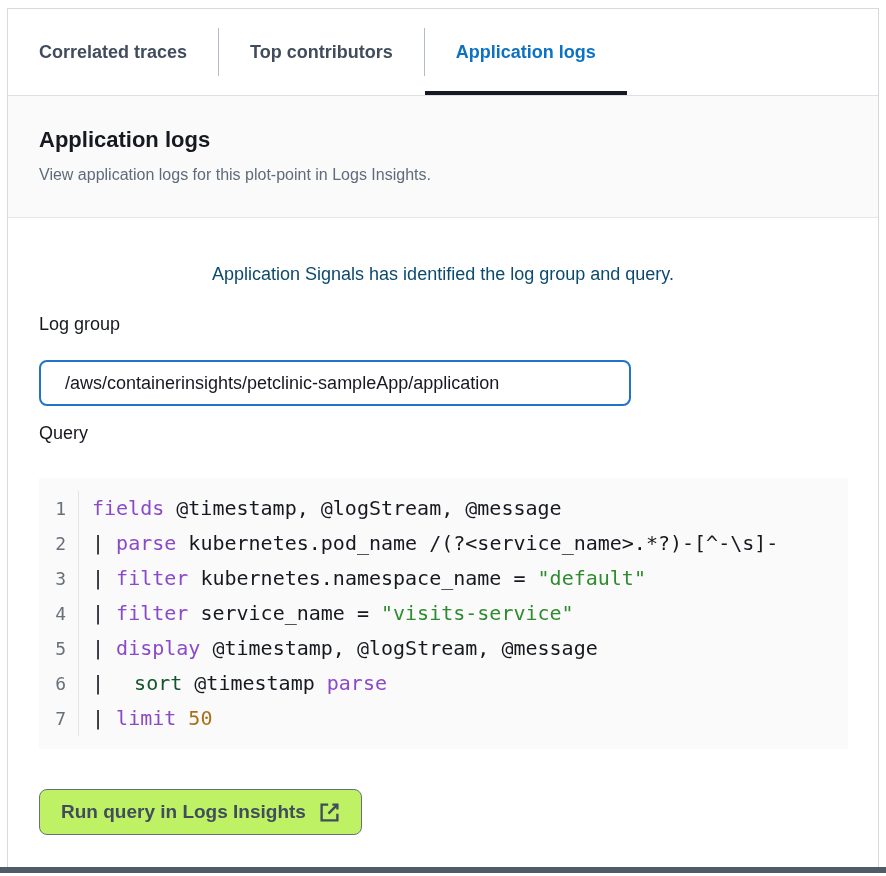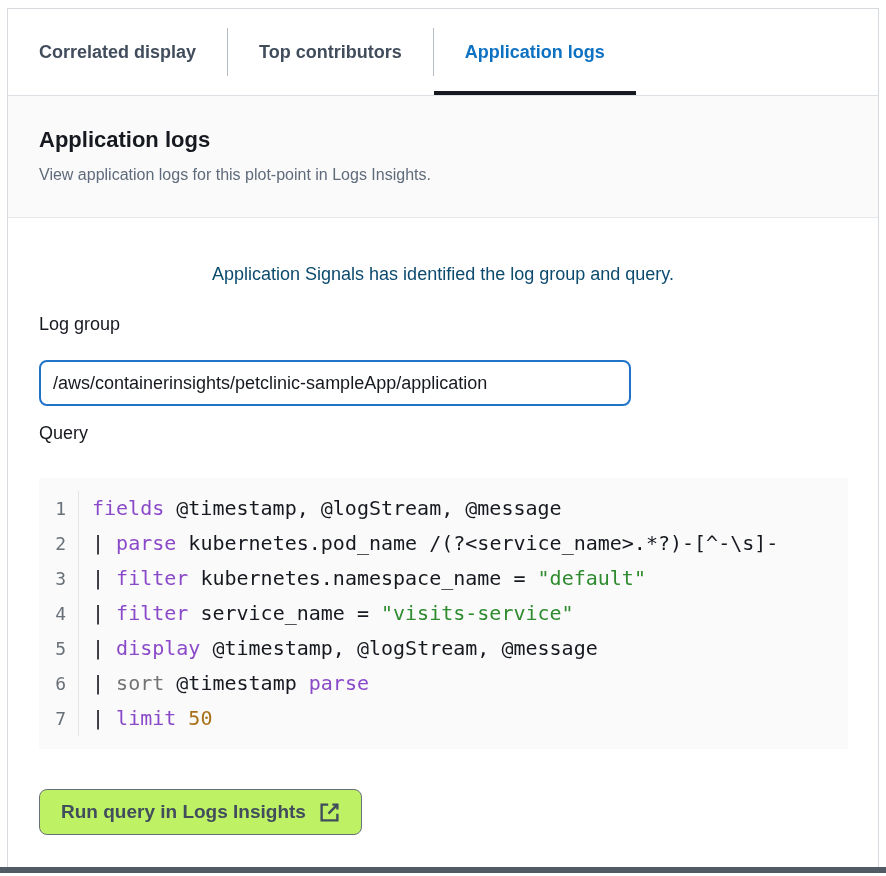--- a/index.html
+++ b/index.html
@@ -57,21 +57,21 @@
   .description { font-size: 18px; line-height: 24px; color: #0c4a6e; text-align: center; }
   .section-heading {
     font-size: 18px; font-weight: 400; color: #16191f; line-height: 28px;
     margin-top: 24px; margin-bottom: 22px;
   }
   .section-heading.query-heading { margin-top: 13px; margin-bottom: 31px; }
 
   .log-group-input {
     width: 592px; height: 46px;
     border: 2px solid #2074c8; border-radius: 8px;
-    padding: 0 12px;
+    padding: 0 24px;
     font-family: "Liberation Sans", sans-serif;
     font-size: 18px; color: #16191f;
     background: #fff;
     outline: none; display: block;
   }
 
   
   .code-block {
     width: 809px; background: #fafafa;
     display: flex; align-items: stretch;
@@ -106,21 +106,21 @@
   }
   .run-button svg { display: block; }
 </style>
 </head>
 <body>
 
 <div class="screen">
   <div class="panel">
 
     <div class="tabs">
-      <div class="tab">Correlated display</div>
+      <div class="tab">Correlated traces</div>
       <div class="tab-divider"></div>
       <div class="tab">Top contributors</div>
       <div class="tab-divider"></div>
       <div class="tab active">Application logs</div>
     </div>
 
     <div class="header-section">
       <div class="panel-title">Application logs</div>
       <div class="panel-subtitle">View application logs for this plot-point in Logs Insights.</div>
     </div>
@@ -143,21 +143,21 @@
             <div>5</div>
             <div>6</div>
             <div>7</div>
           </div>
         <div class="code-lines" id="code-lines">
             <div class="code-line"><span style="color: rgb(138, 73, 200);">fields</span><span style="color: rgb(22, 25, 31);"> @timestamp, @logStream, @message</span></div>
             <div class="code-line"><span style="color: rgb(22, 25, 31);">| </span><span style="color: rgb(138, 73, 200);">parse</span><span style="color: rgb(22, 25, 31);"> kubernetes.pod_name /(?&lt;service_name&gt;.*?)-[^-\s]-</span></div>
             <div class="code-line"><span style="color: rgb(22, 25, 31);">| </span><span style="color: rgb(138, 73, 200);">filter</span><span style="color: rgb(22, 25, 31);"> kubernetes.namespace_name = </span><span style="color: rgb(46, 139, 46);">"default"</span></div>
             <div class="code-line"><span style="color: rgb(22, 25, 31);">| </span><span style="color: rgb(138, 73, 200);">filter</span><span style="color: rgb(22, 25, 31);"> service_name = </span><span style="color: rgb(46, 139, 46);">"visits-service"</span></div>
             <div class="code-line"><span style="color: rgb(22, 25, 31);">| </span><span style="color: rgb(138, 73, 200);">display</span><span style="color: rgb(22, 25, 31);"> @timestamp, @logStream, @message</span></div>
-            <div class="code-line"><span style="color: rgb(22, 25, 31);">| </span><span style="color: #737373;">sort</span><span style="color: rgb(22, 25, 31);"> @timestamp </span><span style="color: rgb(138, 73, 200);">parse</span></div>
+            <div class="code-line"><span style="color: rgb(22, 25, 31);">| </span><span style="color: #14532d; margin-left: 18px;">sort</span><span style="color: rgb(22, 25, 31);"> @timestamp </span><span style="color: rgb(138, 73, 200);">parse</span></div>
             <div class="code-line"><span style="color: rgb(22, 25, 31);">| </span><span style="color: rgb(138, 73, 200);">limit</span><span style="color: rgb(22, 25, 31);"> </span><span style="color: rgb(168, 113, 25);">50</span></div>
           </div>
       </div>
 
       <button class="run-button">
         <span>Run query in Logs Insights</span>
         <span>
           <svg width="21" height="21" viewBox="0 0 16 16" fill="none" stroke="#414d5c" stroke-width="1.8">
             <path d="M10.2 2 H14 V5.8"></path>
             <path d="M14 2 L7.2 8.8"></path>

